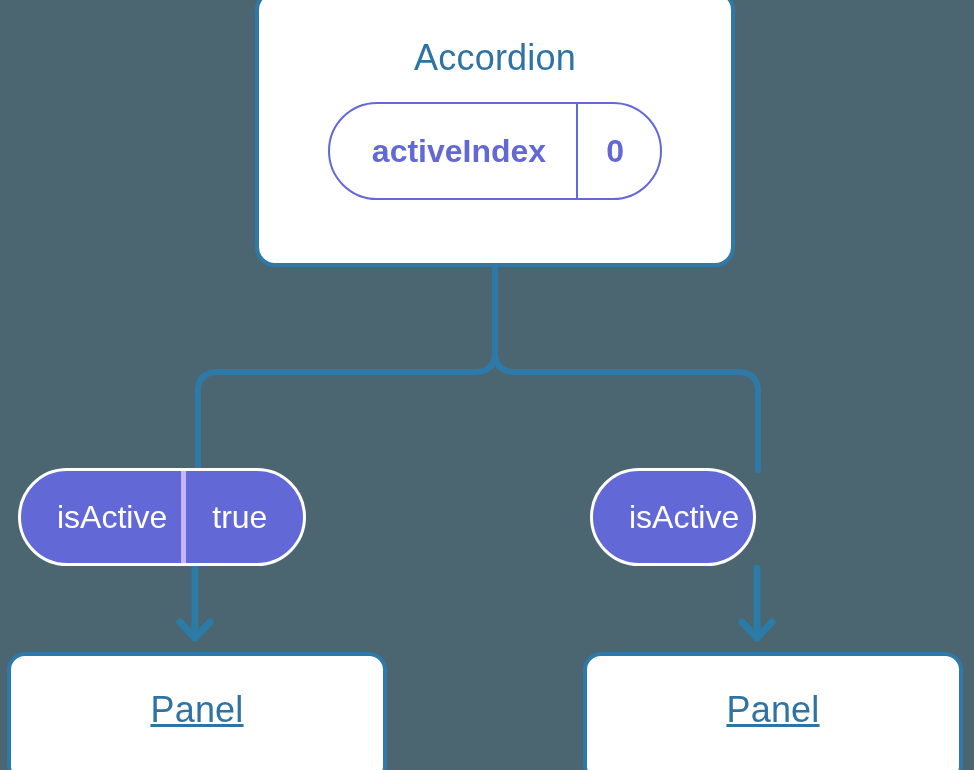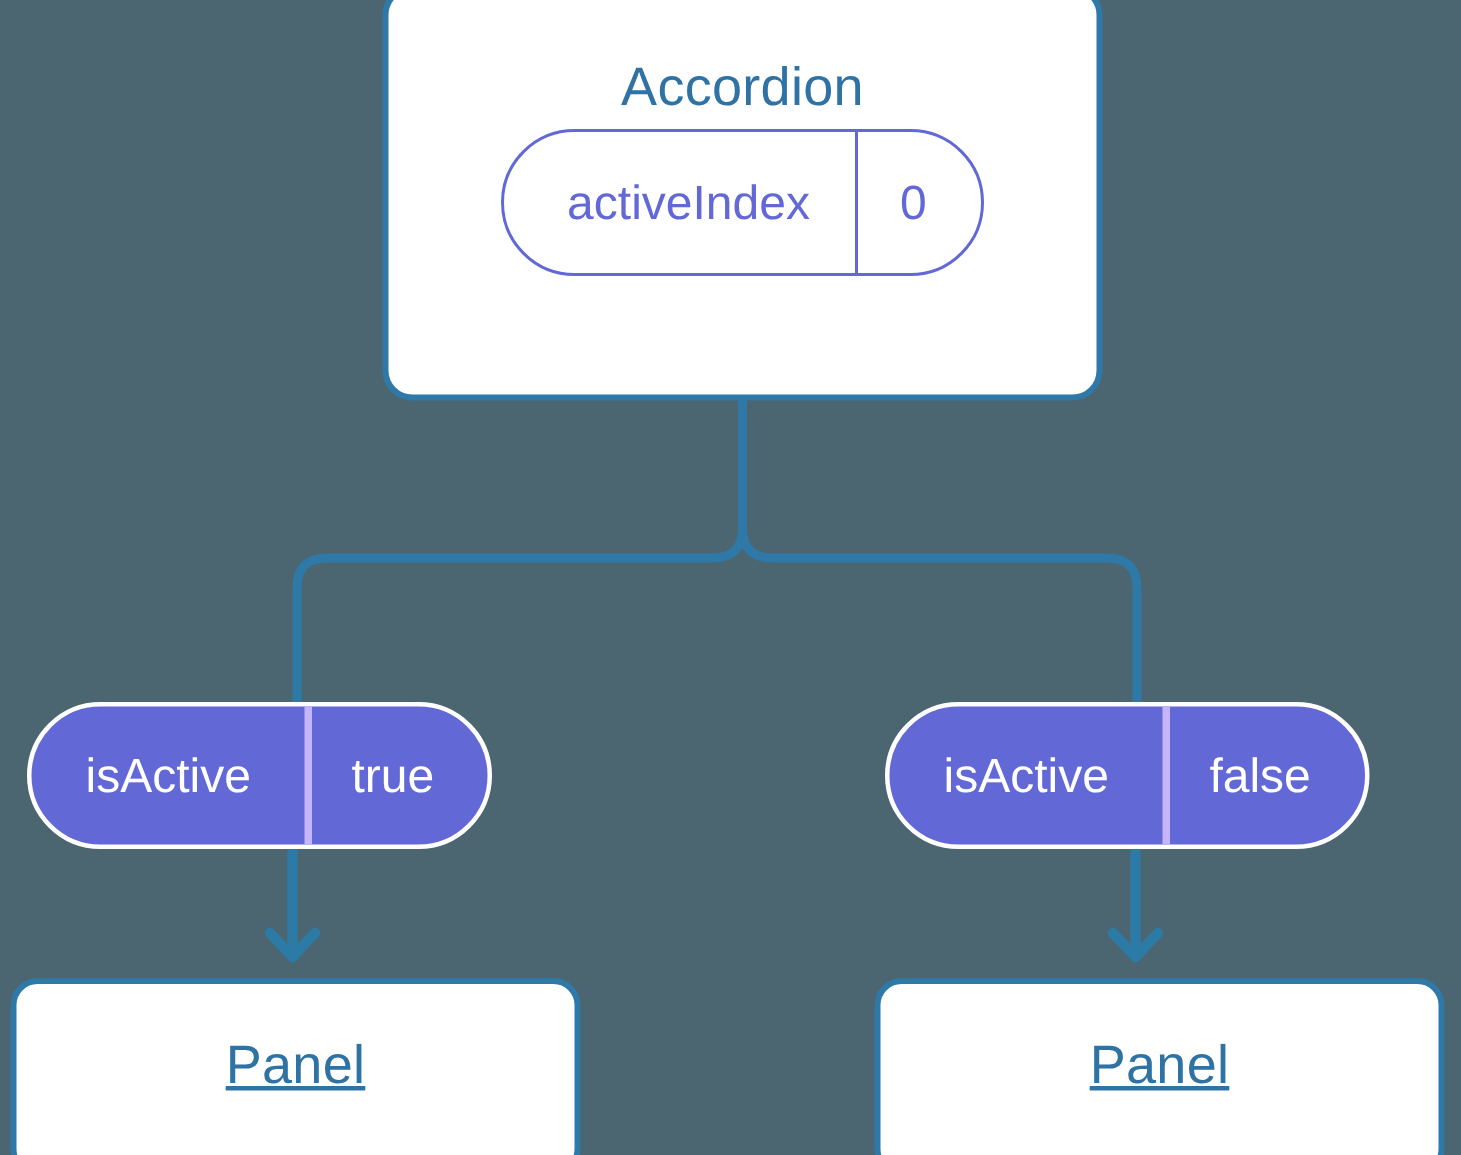--- a/index.html
+++ b/index.html
@@ -58,21 +58,21 @@
     top: -10px;
     width: 480px;
     height: 277px;
     border-radius: 20px;
     flex-direction: column;
     justify-content: flex-start;
     padding-top: 46px;
   }
 
   #accordion-card .card-title {
-    margin-bottom: 10px;
+    margin-bottom: 26px;
   }
 
   
   .pill {
     display: flex;
     align-items: stretch;
     border-radius: 999px;
     box-sizing: border-box;
     overflow: hidden;
   }
@@ -84,20 +84,21 @@
   }
 
   .pill-outline .pill-key,
   .pill-outline .pill-val {
     display: flex;
     align-items: center;
     justify-content: center;
     color: #6269d6;
     font-size: 32px;
     line-height: 1;
+    font-weight: bold;
   }
 
   .pill-outline .pill-key {
     padding: 0 30px 0 42px;
   }
 
   .pill-outline .pill-val {
     border-left: 2px solid #6269d6;
     padding: 0 34px 0 26px;
     min-width: 22px;
@@ -116,21 +117,21 @@
     display: flex;
     align-items: center;
     justify-content: center;
     color: #ffffff;
     font-size: 32px;
     line-height: 1;
     white-space: nowrap;
   }
 
   .pill-filled .pill-key {
-    padding: 0 36px 0 36px;
+    padding: 0 14px 0 36px;
   }
 
   .pill-filled .pill-val {
     border-left: 5px solid #c4b5fd;
     padding: 0 36px 0 26px;
   }
 
   #pill-left  { left: 18px;  top: 468px; }
   #pill-right { left: 590px; top: 468px; }
 
@@ -191,21 +192,20 @@
     </div>
   </div>
 
   <div class="pill pill-filled" id="pill-left">
     <span class="pill-key">isActive</span>
     <span class="pill-val">true</span>
   </div>
 
   <div class="pill pill-filled" id="pill-right">
     <span class="pill-key">isActive</span>
-    <span class="pill-val">false</span>
   </div>
 
   <div class="card" id="panel-left">
     <span class="card-title">Panel</span>
   </div>
 
   <div class="card" id="panel-right">
     <span class="card-title">Panel</span>
   </div>
 

